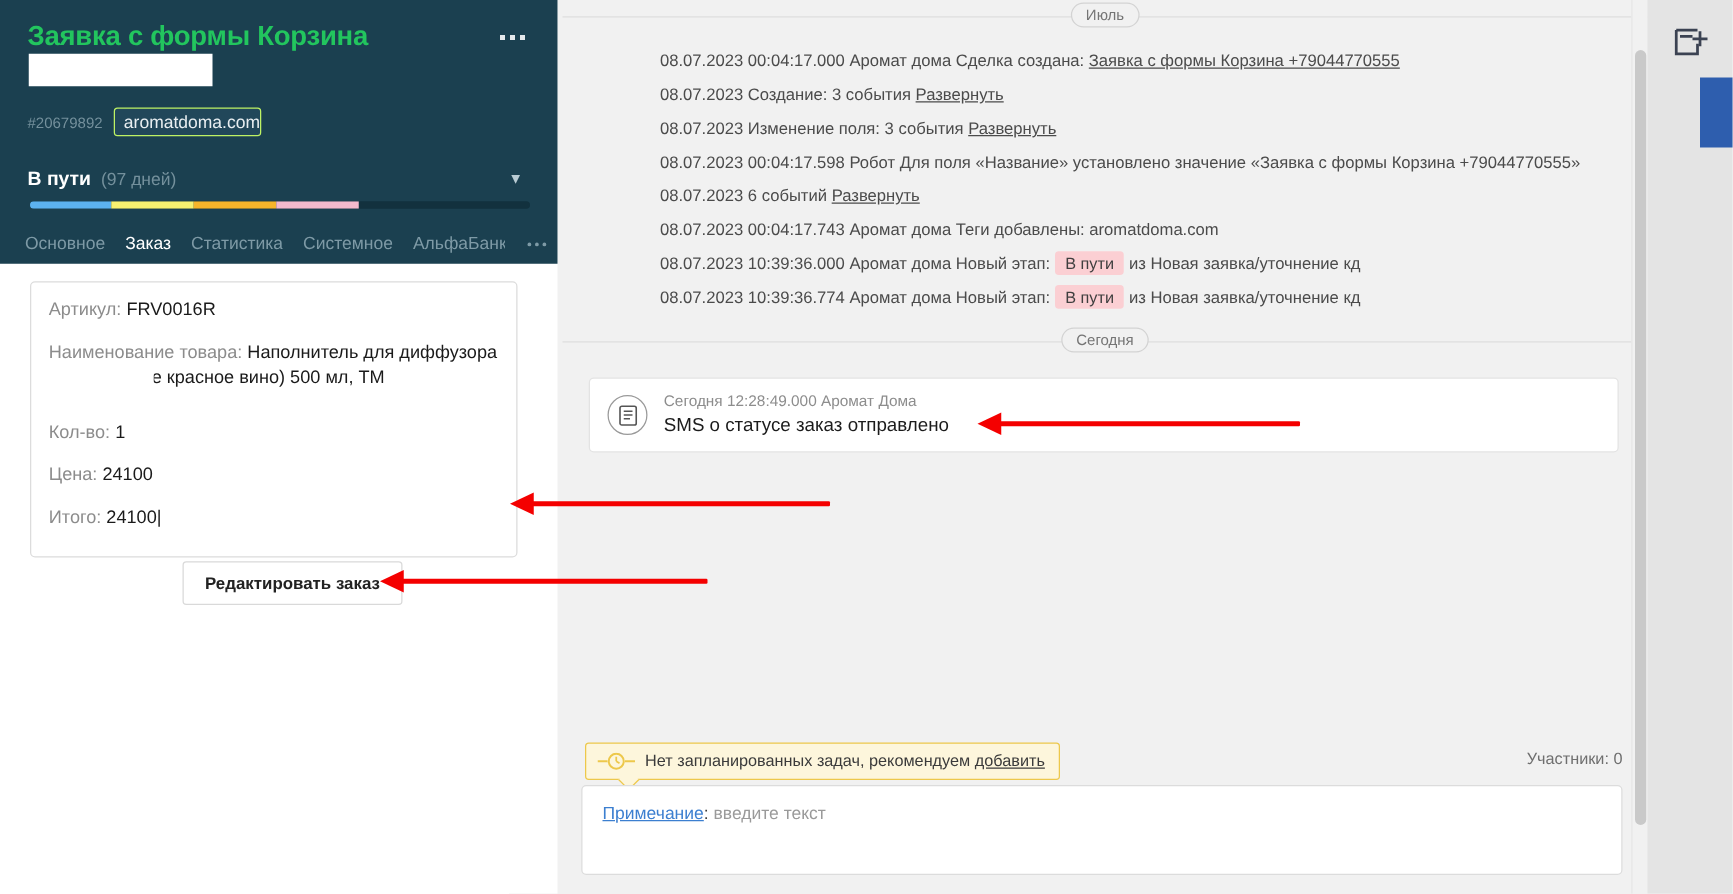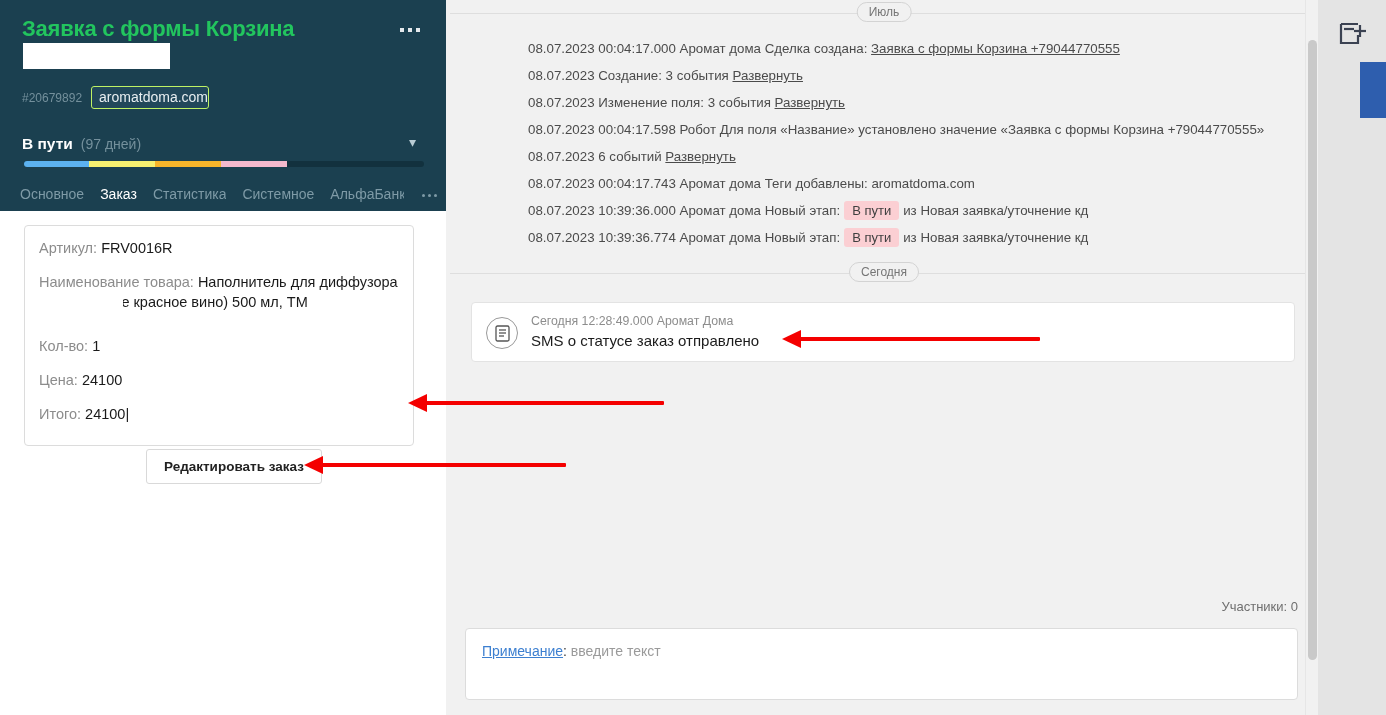--- a/index.html
+++ b/index.html
@@ -134,21 +134,21 @@
     padding: 2px 8px; margin: 0 4px; font-size: 13px;
   }
 
   #today-divider { position: absolute; left: 0; top: 260px; width: 868px; }
 
   #sms-card {
     position: absolute; left: 21px; top: 302px;
     width: 824px; min-height: 58px;
     background: #ffffff; border: 1px solid #e3e3e3; border-radius: 4px;
     padding: 11px 14px 12px 14px;
-    display: flex; gap: 13px; align-items: flex-end;
+    display: flex; gap: 13px; align-items: flex-start;
   }
   #sms-icon {
     width: 32px; height: 32px; border-radius: 50%;
     border: 1px solid #9a9a9a; flex: 0 0 32px;
     display: flex; align-items: center; justify-content: center;
     margin-top: 2px;
   }
   #sms-meta { font-size: 12.3px; color: #8d8d8d; line-height: 15px; }
   #sms-text { font-size: 15px; color: #1b1b1b; margin-top: 3px; }
 
@@ -348,20 +348,34 @@
           <line x1="4" y1="8" x2="11" y2="8" stroke="#555" stroke-width="1.3"></line>
           <line x1="4" y1="11" x2="9" y2="11" stroke="#555" stroke-width="1.3"></line>
         </svg>
       </div>
       <div>
         <div id="sms-meta">Сегодня 12:28:49.000 Аромат Дома</div>
         <div id="sms-text">SMS о статусе заказ отправлено</div>
       </div>
     </div>
 
+    <div id="task-hint">
+      <span style="display:flex;align-items:center;">
+        <svg width="30" height="14" viewBox="0 0 30 14">
+          <line x1="0" y1="7" x2="8" y2="7" stroke="#edc84b" stroke-width="1.6"></line>
+          <line x1="22" y1="7" x2="30" y2="7" stroke="#edc84b" stroke-width="1.6"></line>
+          <circle cx="15" cy="7" r="6" fill="none" stroke="#edc84b" stroke-width="1.6"></circle>
+          <line x1="15" y1="7" x2="15" y2="3.4" stroke="#edc84b" stroke-width="1.4"></line>
+          <line x1="15" y1="7" x2="17.6" y2="8.6" stroke="#edc84b" stroke-width="1.4"></line>
+        </svg>
+      </span>
+      <span>
+        <span>Нет запланированных задач, рекомендуем </span><span class="lnk">добавить</span>
+      </span>
+    </div>
 
     <div id="participants">Участники: 0</div>
 
     <div id="note-box">
       <span id="note-label">Примечание</span><span style="font-size:14px;color:#3c3c3c;">: </span><span id="note-placeholder">введите текст</span>
     </div>
   </div>
 
   <div id="feed-scrollbar">
     <div class="thumb"></div>

